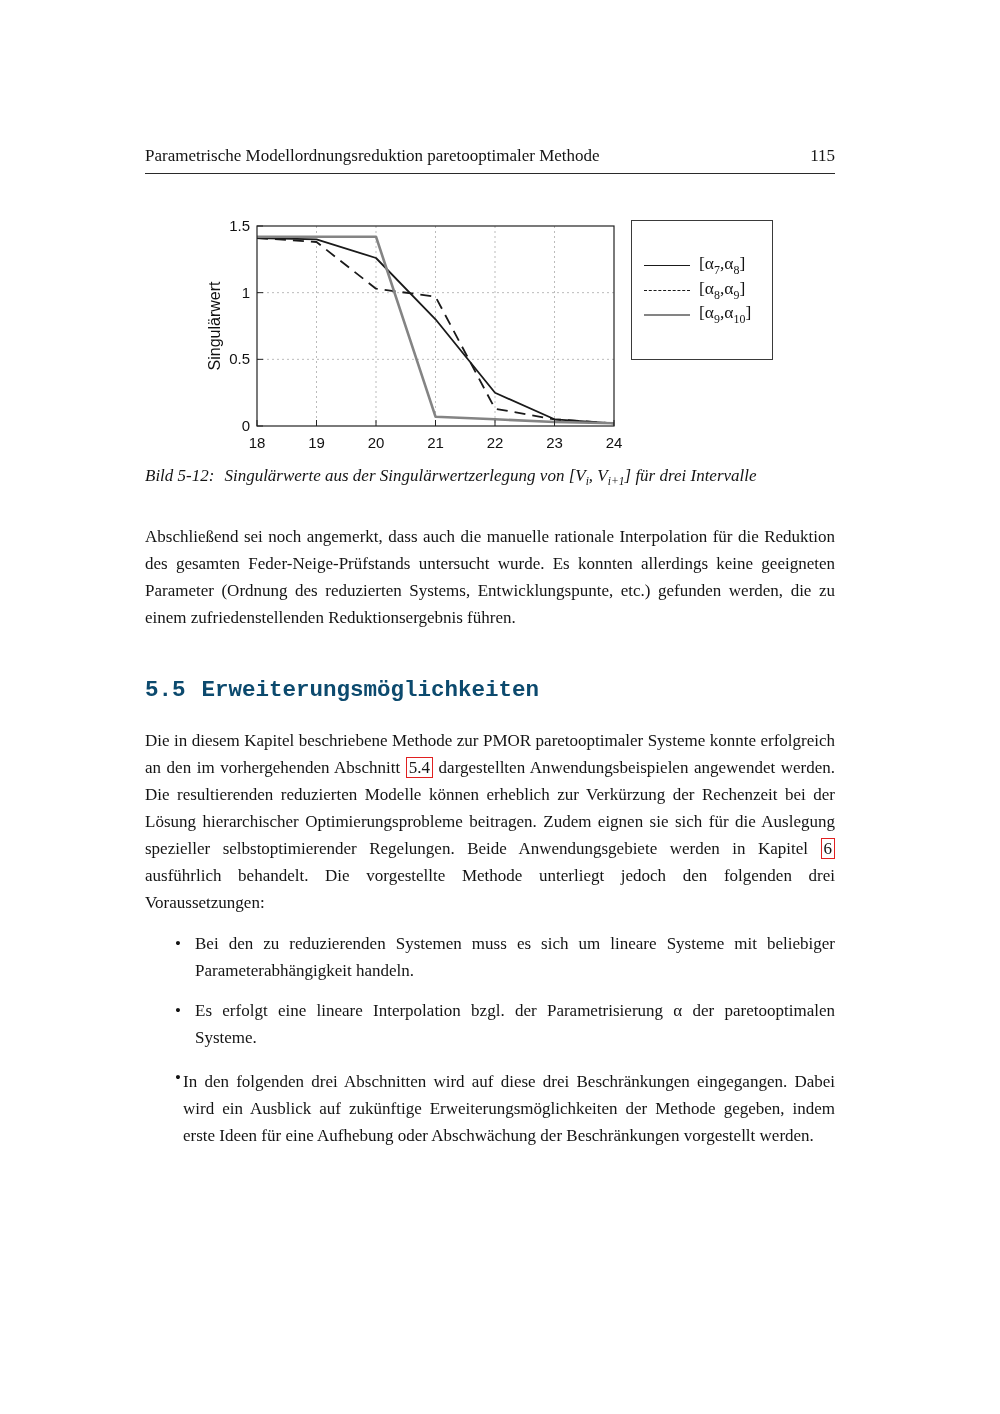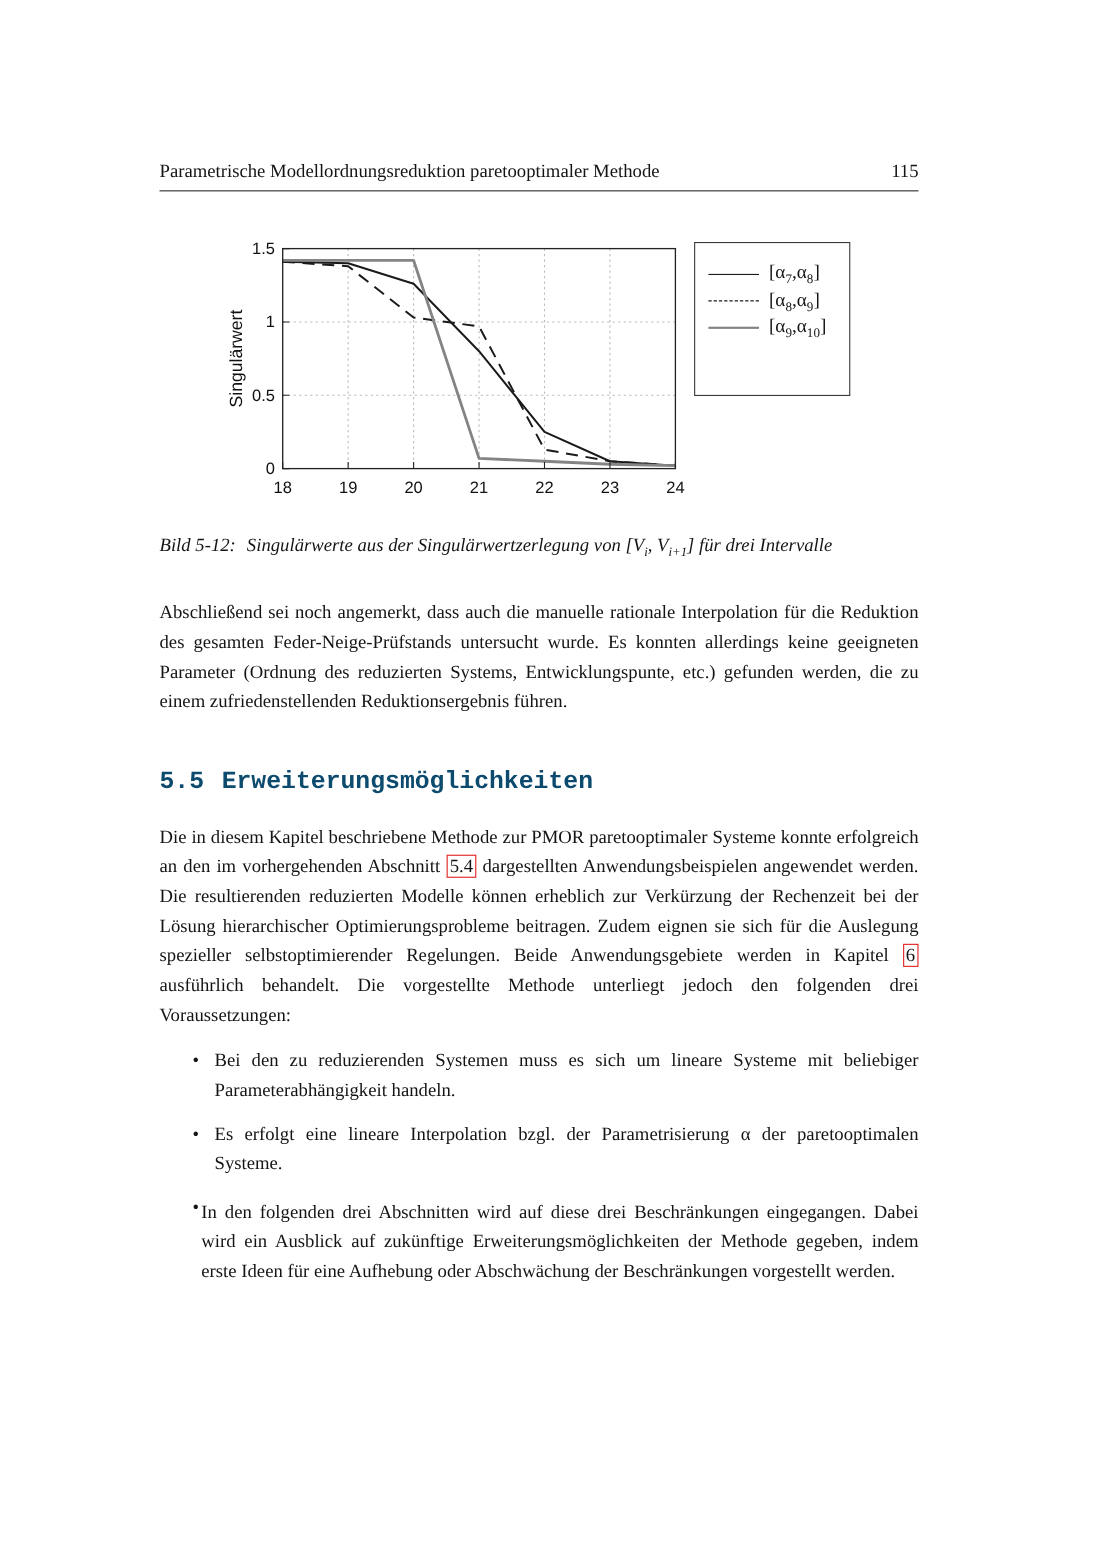--- a/index.html
+++ b/index.html
@@ -19,29 +19,29 @@
     padding-bottom: 7px;
   }
   .figure-area { position: relative; height: 238px; margin-top: 46px; }
   #chart-svg { position: absolute; left: 62px; top: 0; }
   #chart-svg text { font-family: "Liberation Sans", sans-serif; }
   .legend {
     position: absolute; left: 486px; top: 0;
     width: 142px; height: 140px;
     border: 1.2px solid #3a3a3a; background: #fff;
     box-sizing: border-box;
-    display: flex; flex-direction: column; justify-content: flex-start;
+    display: flex; flex-direction: column; justify-content: center;
     padding: 16px 6px 16px 12px;
   }
   .legend-row { display: flex; align-items: center; gap: 9px; }
   .sample { width: 46px; flex: none; height: 0; }
   .legend-label { font-size: 17.5px; font-family: "Liberation Serif", serif; white-space: nowrap; }
   sub { font-size: 0.68em; }
   .caption {
-    margin-top: 24px;
+    margin-top: 4px;
     font-style: italic;
     font-size: 17px; line-height: 27px;
     padding-left: 92px; text-indent: -92px;
     max-width: 660px;
   }
   .cap-label { margin-right: 10px; }
   p { margin: 0; font-size: 17px; line-height: 27px; text-align: justify; }
   .p1 { margin-top: 28px; }
   h2 {
     font-family: Liberation Mono, monospace;

